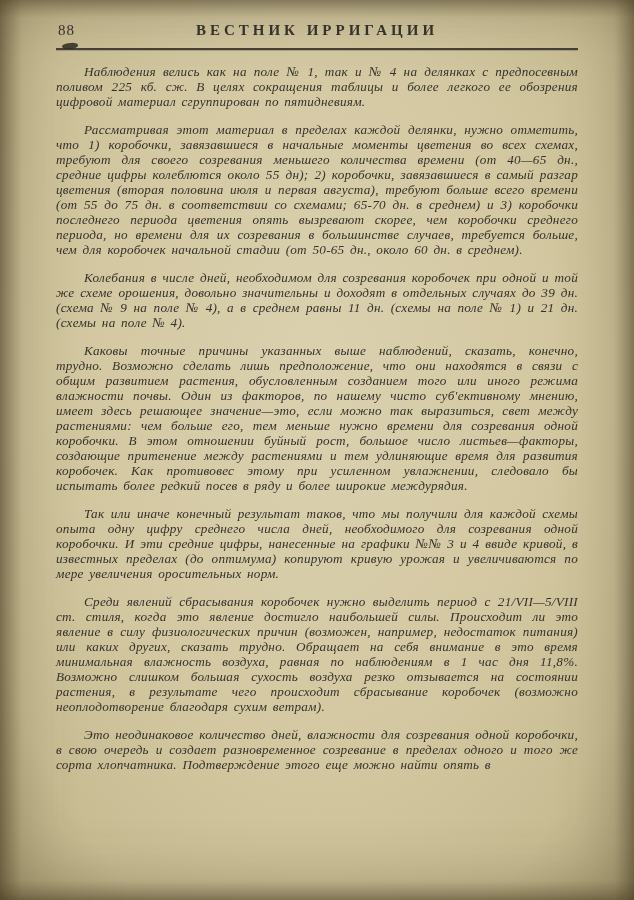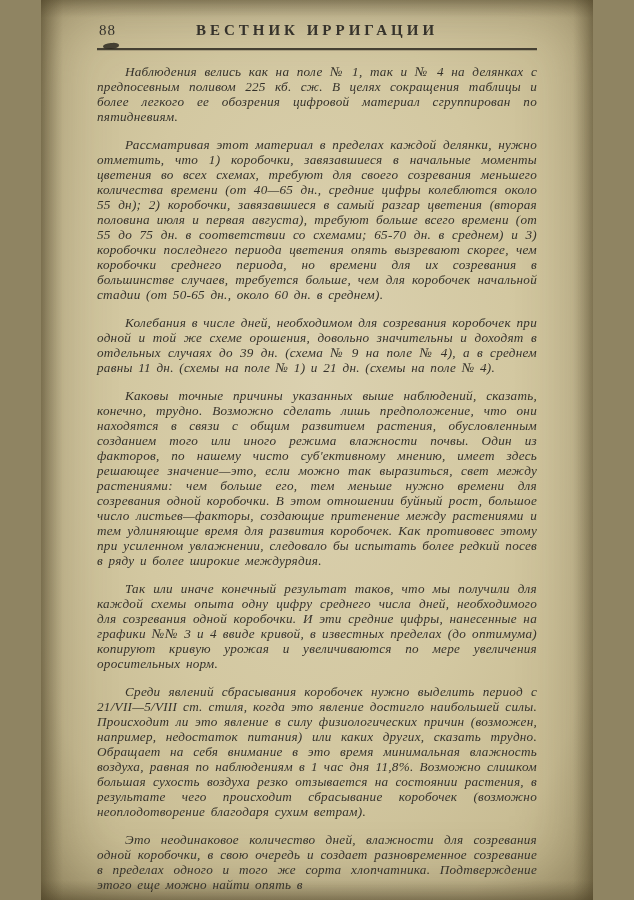--- a/index.html
+++ b/index.html
@@ -2,21 +2,21 @@
 <html lang="ru"><head>
 <meta charset="utf-8">
 <style>
   html, body {
     margin: 0;
     padding: 0;
     background: #8f8462;
   }
   .page {
     position: relative;
-    width: 552px;
+    width: 634px;
     height: 900px;
     margin: 0 auto;
     overflow: hidden;
     background:
       radial-gradient(ellipse at 50% 42%, #dbd1b0 0%, #d3c8a1 50%, #c8bc93 80%, #ab9f76 100%);
     box-shadow:
       inset 0 0 70px rgba(70, 58, 30, 0.45),
       inset 0 0 14px rgba(70, 58, 30, 0.35);
     color: #35322b;
     font-family: "Liberation Serif", "DejaVu Serif", serif;

